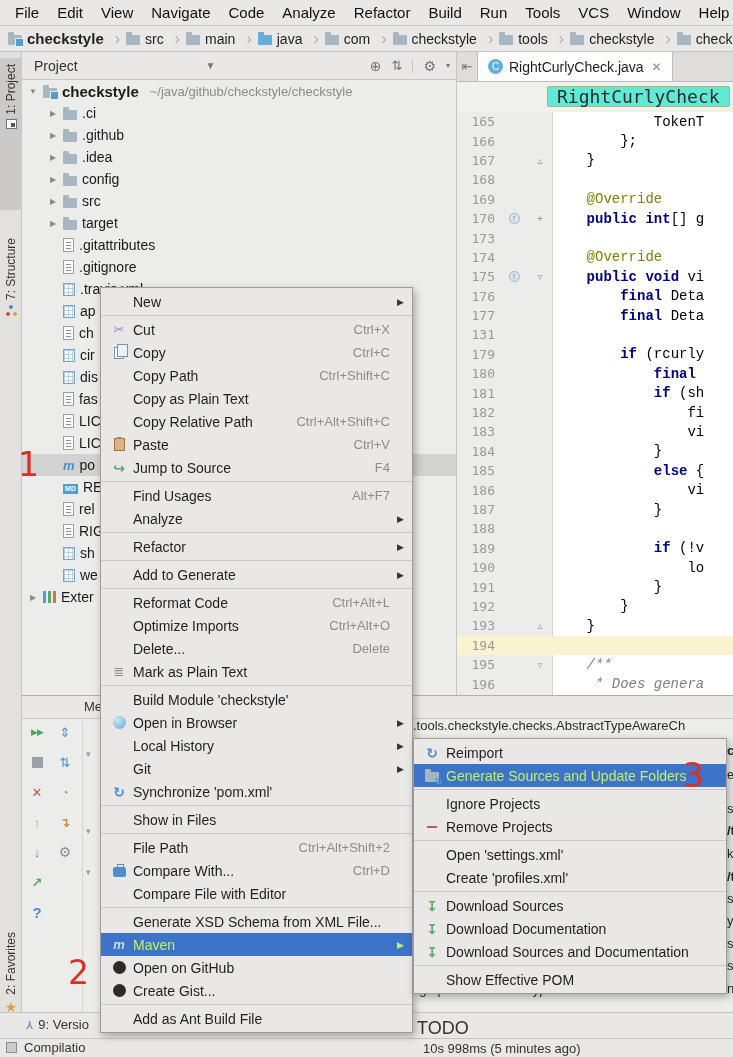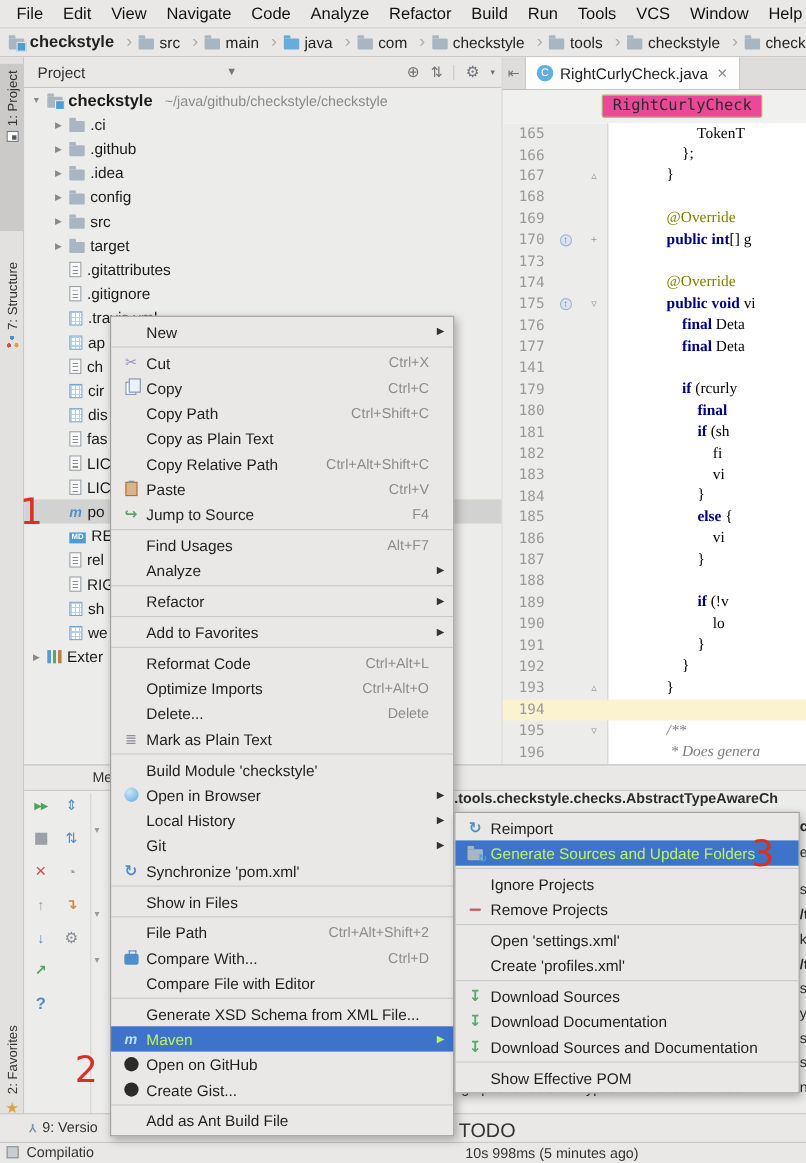--- a/index.html
+++ b/index.html
@@ -53,49 +53,49 @@
 
   
   #editor { position:absolute; left:456px; top:52px; width:277px; height:643px; background:#fff; border-left:1px solid #C6C5C4; }
   #tabbar { height:30px; background:#DEDDDC; border-bottom:1px solid #BDBCBB; display:flex; align-items:stretch; }
   #tab-hide { width:20px; display:flex; align-items:center; justify-content:center; color:#6F7377; font-size:12px; }
   .tab { background:#FDFDFD; border-right:1px solid #BDBCBB; border-left:1px solid #BDBCBB;
     display:flex; align-items:center; gap:6px; padding:0 10px; font-size:14px; }
   .tab-close { color:#8A8A8A; font-size:12px; margin-left:2px; }
   #chiprow { height:30px; background:#F0F0EF; position:relative; }
   #chip { position:absolute; left:90px; top:4px; height:21px; line-height:19px; padding:0 9px;
-    background:#ec4899; border:1px solid #B5B06A; border-radius:2px;
-    font-family:"DejaVu Sans Mono",monospace; font-size:14px; color:#2B2B2B; }
+    background:#5eead4; border:1px solid #B5B06A; border-radius:2px;
+    font-family:"DejaVu Sans Mono",monospace; font-size:18px; color:#2B2B2B; }
   #codearea { position:absolute; top:60px; left:0; right:0; bottom:0; overflow:hidden; background:#fff; }
   #gutterbg { position:absolute; left:0; top:0; bottom:0; width:96px; background:#ECECEB; border-right:1px solid #D5D4D3; }
   .crow { position:relative; height:19.4px; display:flex; align-items:center; }
   .crow.cur { background:var(--cur); }
   .lnum { width:44px; text-align:right; padding-right:6px; color:#999; font-size:13px; font-family:"DejaVu Sans Mono",monospace; flex:none; }
   .lann { width:26px; flex:none; display:flex; justify-content:center; }
   .lfold { width:26px; flex:none; text-align:center; color:#9A9A9A; font-size:10px; }
-  .lcode { font-family:Liberation Serif, serif; font-size:14px; white-space:pre; color:#000;margin-left:39px; }
+  .lcode { font-family:Liberation Mono, monospace; font-size:14px; white-space:pre; color:#000; }
   .lcode .kw { color:var(--kw); font-weight:bold; }
   .lcode .ann { color:var(--ann); }
   .lcode.cmt { color:var(--cmt); font-style:italic; }
   .ovr { width:11px; height:11px; border-radius:50%; background:#D7E6F2; border:1px solid #9AB6D0;
     color:#C75450; font-size:9px; line-height:9px; text-align:center; font-weight:bold; }
   .ovr::before { content:"↑"; }
 
   
   #messages { position:absolute; left:22px; top:695px; width:711px; height:362px;
     background:#ECECEB; border-top:1px solid #B0B0AF; }
   #mhead { height:23px; background:#E9E8E7; border-bottom:1px solid #C9C8C7;
     font-size:13px; color:#333; line-height:22px; padding-left:62px; }
   #mtools { position:absolute; left:4px; top:27px; width:54px; display:flex; gap:6px; }
   .mtcol { display:flex; flex-direction:column; gap:12px; align-items:center; width:22px; }
   .mtbtn { width:18px; height:18px; display:flex; align-items:center; justify-content:center; font-size:13px; }
   #mtools-div { position:absolute; left:60px; top:25px; bottom:45px; width:1px; background:#D5D4D3; }
   .fold-tri { position:absolute; left:64px; color:#9A9A9A; font-size:9px; }
   .fold-tri::before { content:"▾"; }
-  #m-out-top { position:absolute; left:391px; top:22px; font-size:13px; font-weight:bold; color:#2B2B2B; white-space:nowrap; }
+  #m-out-top { position:absolute; left:391px; top:22px; font-size:13px; font-weight:normal; color:#2B2B2B; white-space:nowrap; }
   #m-out-bottom { position:absolute; left:393px; top:286px; font-size:13px; color:#2B2B2B; white-space:nowrap; }
   .frag { position:absolute; left:705px; width:28px; overflow:hidden; font-size:13px; color:#2B2B2B; white-space:nowrap; }
   .frag.bold { font-weight:bold; }
 
   
   #statrow1 { position:absolute; left:0; top:1012px; width:733px; height:26px;
     background:#E9E8E7; border-top:1px solid #C6C5C4; }
   #vcs-tab { position:absolute; left:26px; top:4px; display:flex; align-items:center; gap:5px; font-size:13px; color:#333; }
   #todo-label { position:absolute; left:417px; top:5px; font-size:18px; color:#333; }
   #statrow2 { position:absolute; left:0; top:1038px; width:733px; height:19px;
@@ -562,21 +562,21 @@
         <div class="crow">
           <span class="lnum">177</span>
           <span class="lann">
             <span class="ovr" style="visibility: hidden;"></span>
           </span>
           <span class="lfold" style="visibility: hidden;"></span>
           <span class="lcode">        <span class="kw">final</span> Deta</span>
         </div>
 
         <div class="crow">
-          <span class="lnum">141</span>
+          <span class="lnum">131</span>
           <span class="lann">
             <span class="ovr" style="visibility: hidden;"></span>
           </span>
           <span class="lfold" style="visibility: hidden;"></span>
           <span class="lcode"></span>
         </div>
 
         <div class="crow">
           <span class="lnum">179</span>
           <span class="lann">
@@ -961,21 +961,21 @@
       
       
       
       
     </div>
 
     <div class="mrow">
       <span class="mico">
         <span class="ic" style="visibility: hidden;"></span>
       </span>
-      <span class="mlabel">Add to Favorites</span>
+      <span class="mlabel">Add to Generate</span>
       <span class="mshort"></span>
       <span class="marrow">▶</span>
     </div>
 
     <div class="mrow sep">
       
       
       
       
     </div>

